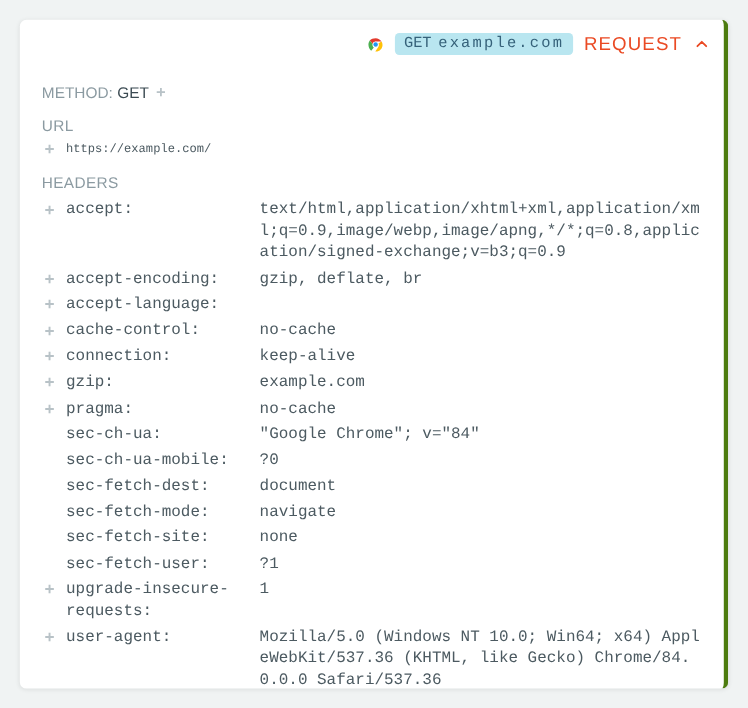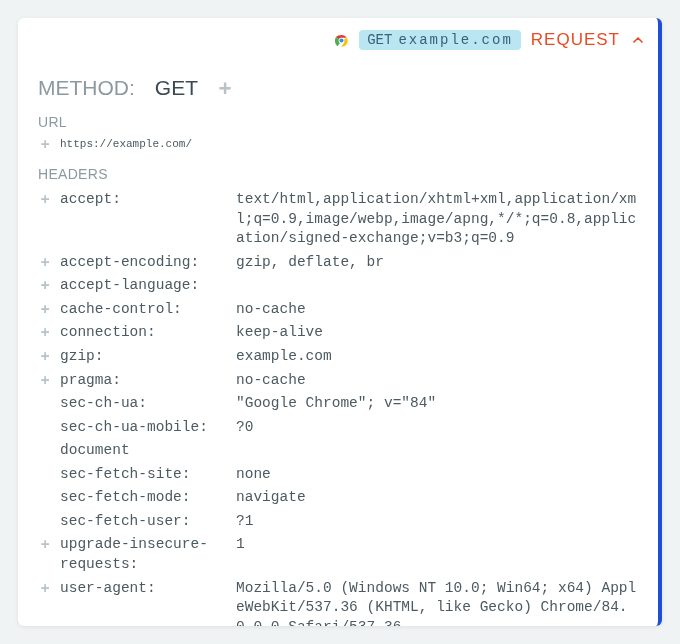--- a/index.html
+++ b/index.html
@@ -12,21 +12,21 @@
   }
   .card {
     position: absolute;
     left: 18px;
     top: 18px;
     width: 644px;
     height: 608px;
     background: #ffffff;
     border-radius: 6px;
     box-shadow: 0 1px 4px rgba(0,0,0,0.08);
-    border-right: 4px solid #1d4ed8;
+    border-right: 4px solid #4d7c0f;
     overflow: hidden;
   }
   .card-header {
     height: 44px;
     display: flex;
     align-items: center;
     justify-content: flex-end;
     padding: 0 12px 0 20px;
     gap: 10px;
   }
@@ -59,25 +59,25 @@
     font-size: 14.5px;
   }
   .section-label {
     color: #8b9aa1;
     font-size: 14px;
     letter-spacing: 0.3px;
     margin-top: 14px;
     margin-bottom: 6px;
   }
   .method-line {
-    font-size: 21px;
+    font-size: 14px;
     margin-top: 6px;
     display: flex;
     align-items: center;
-    gap: 20px;
+    gap: 4px;
   }
   .method-line .lbl { color: #8b9aa1; }
   .method-line .val { color: #3b4a52; font-weight: 500; }
   .plus {
     color: #b8c2c7;
     font-weight: 700;
     width: 14px;
     display: inline-block;
     text-align: center;
     flex-shrink: 0;
@@ -202,31 +202,32 @@
           <span class="hdr-name">sec-ch-ua:</span>
           <span class="hdr-val">"Google Chrome"; v="84"</span>
         </div>
         <div class="hdr-row">
           <span class="plus spacer">+</span>
           <span class="hdr-name">sec-ch-ua-mobile:</span>
           <span class="hdr-val">?0</span>
         </div>
         <div class="hdr-row">
           <span class="plus spacer">+</span>
+          <span class="hdr-name">sec-fetch-dest:</span>
           <span class="hdr-val">document</span>
+        </div>
+        <div class="hdr-row">
+          <span class="plus spacer">+</span>
+          <span class="hdr-name">sec-fetch-mode:</span>
+          <span class="hdr-val">navigate</span>
         </div>
         <div class="hdr-row">
           <span class="plus spacer">+</span>
           <span class="hdr-name">sec-fetch-site:</span>
           <span class="hdr-val">none</span>
-        </div>
-        <div class="hdr-row">
-          <span class="plus spacer">+</span>
-          <span class="hdr-name">sec-fetch-mode:</span>
-          <span class="hdr-val">navigate</span>
         </div>
         <div class="hdr-row">
           <span class="plus spacer">+</span>
           <span class="hdr-name">sec-fetch-user:</span>
           <span class="hdr-val">?1</span>
         </div>
         <div class="hdr-row">
           <span class="plus">+</span>
           <span class="hdr-name">upgrade-insecure-requests:</span>
           <span class="hdr-val">1</span>

